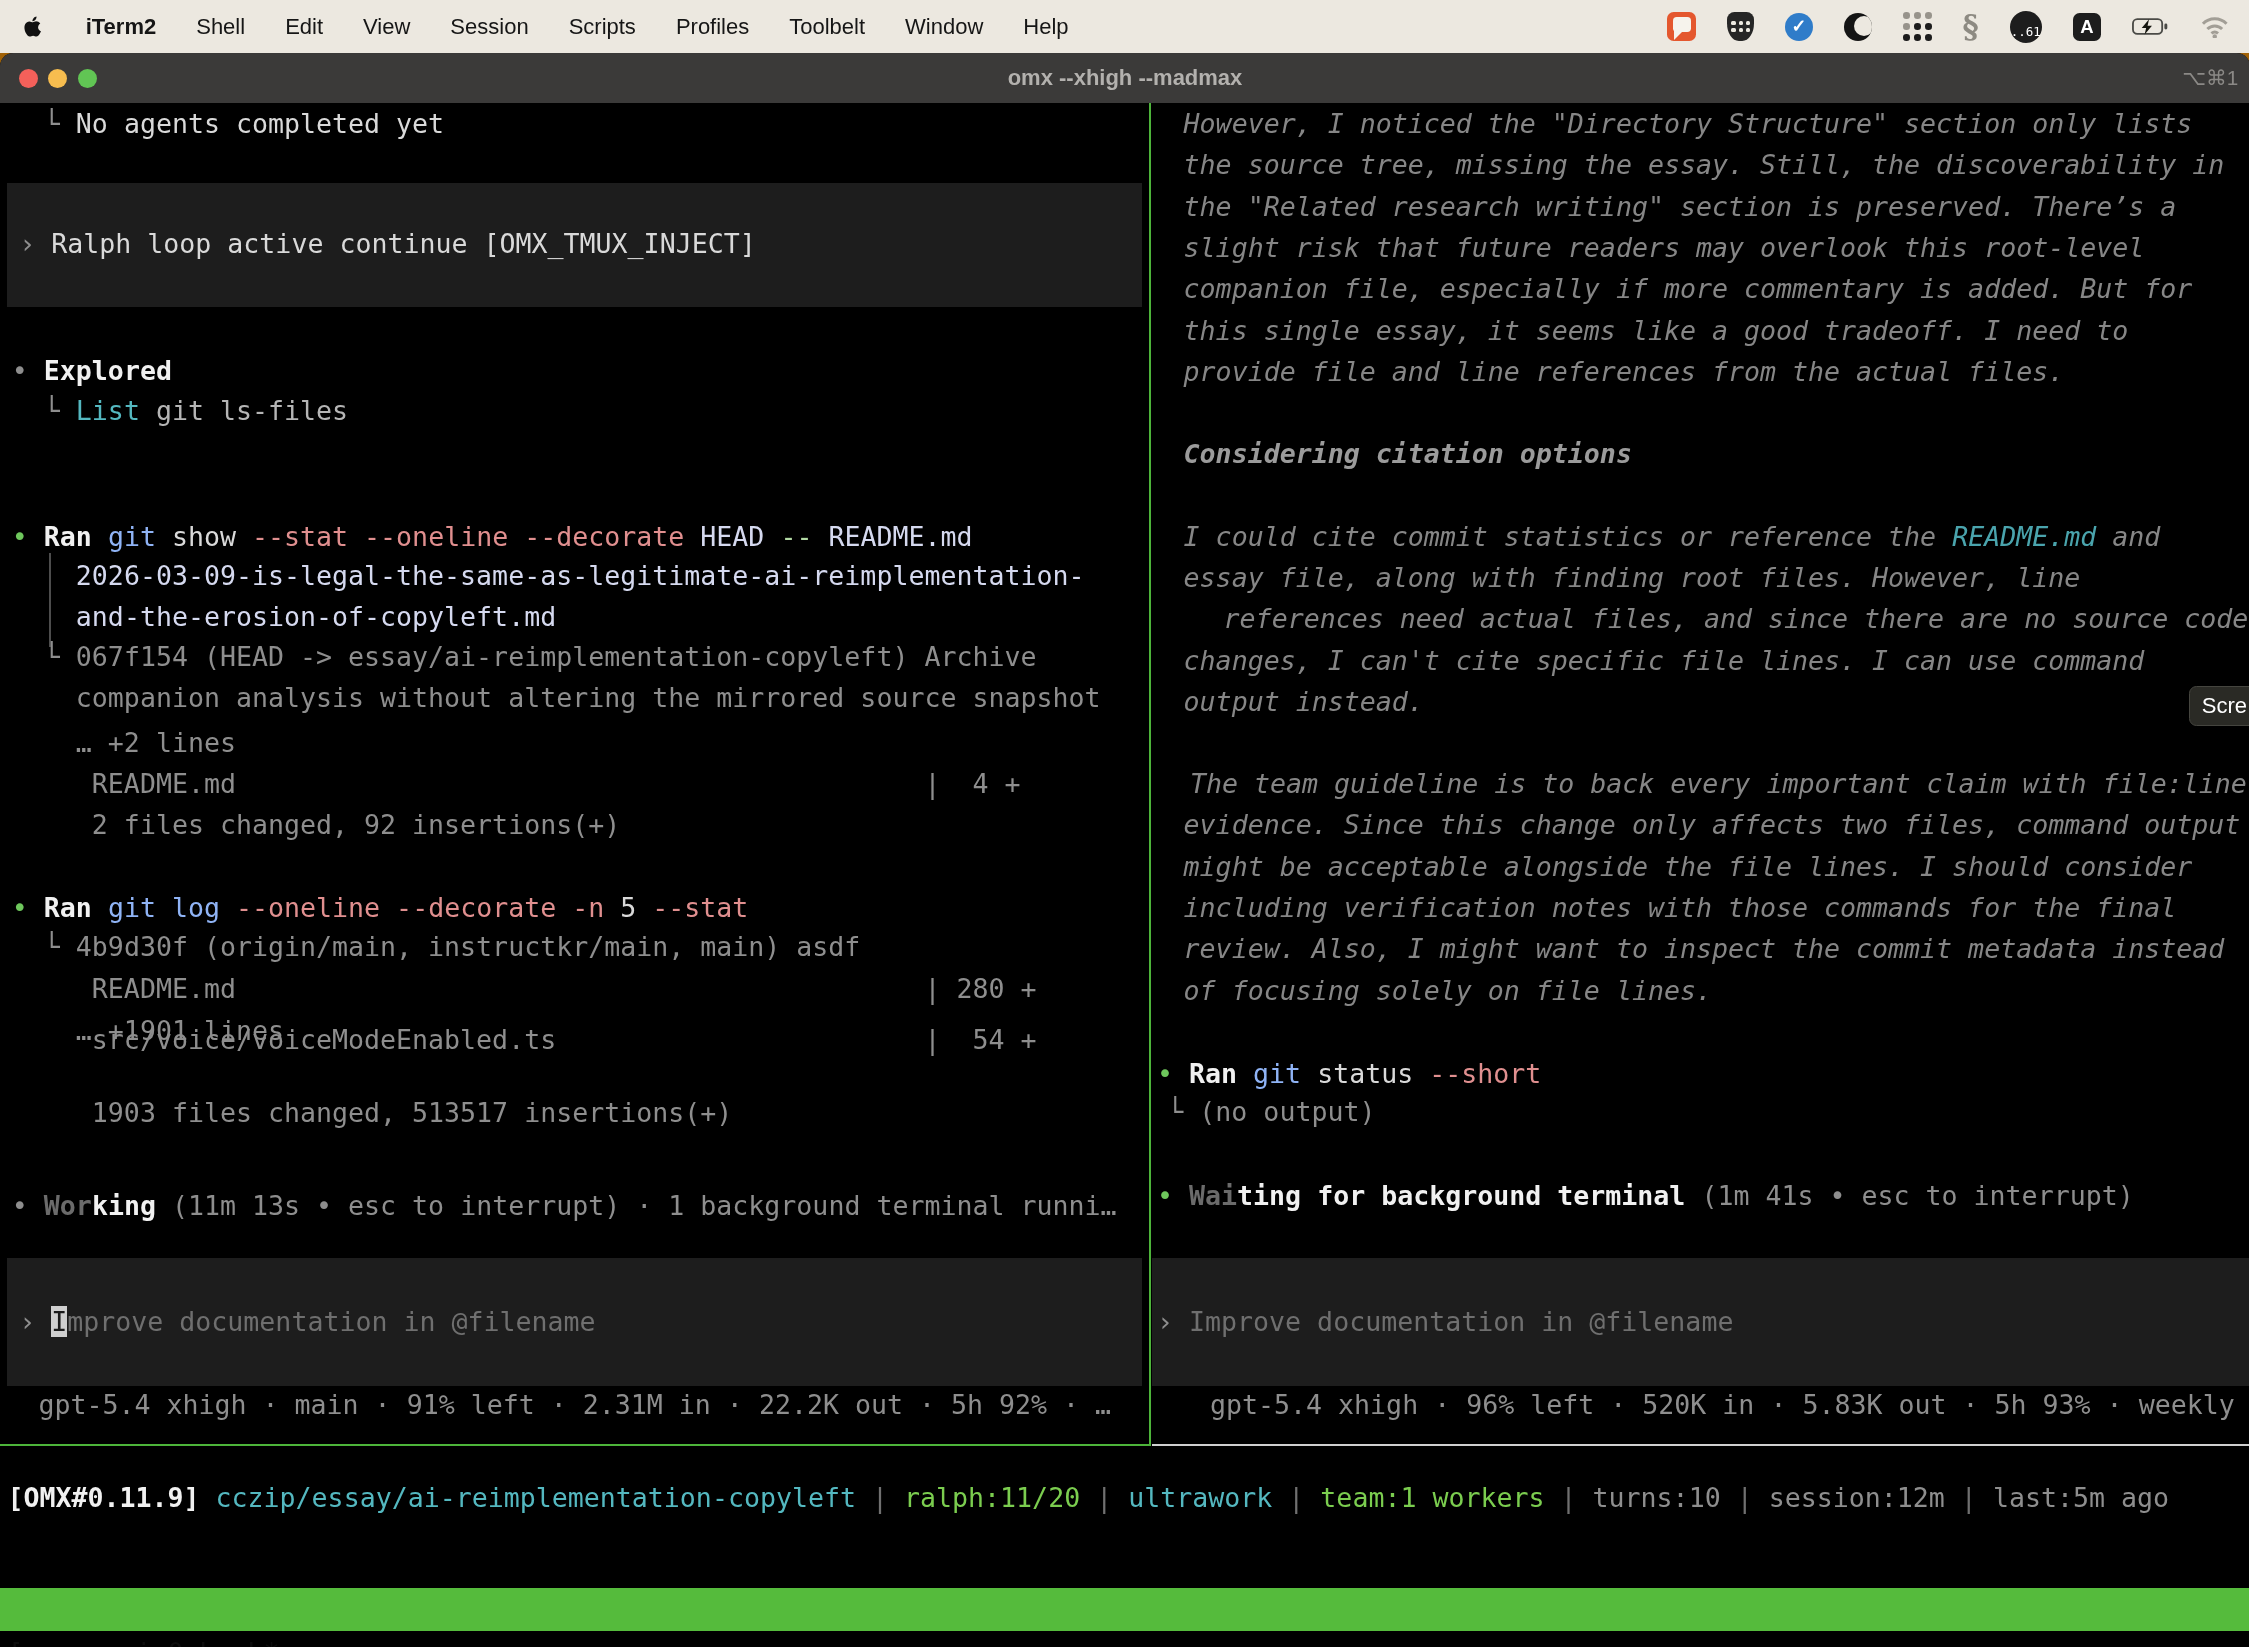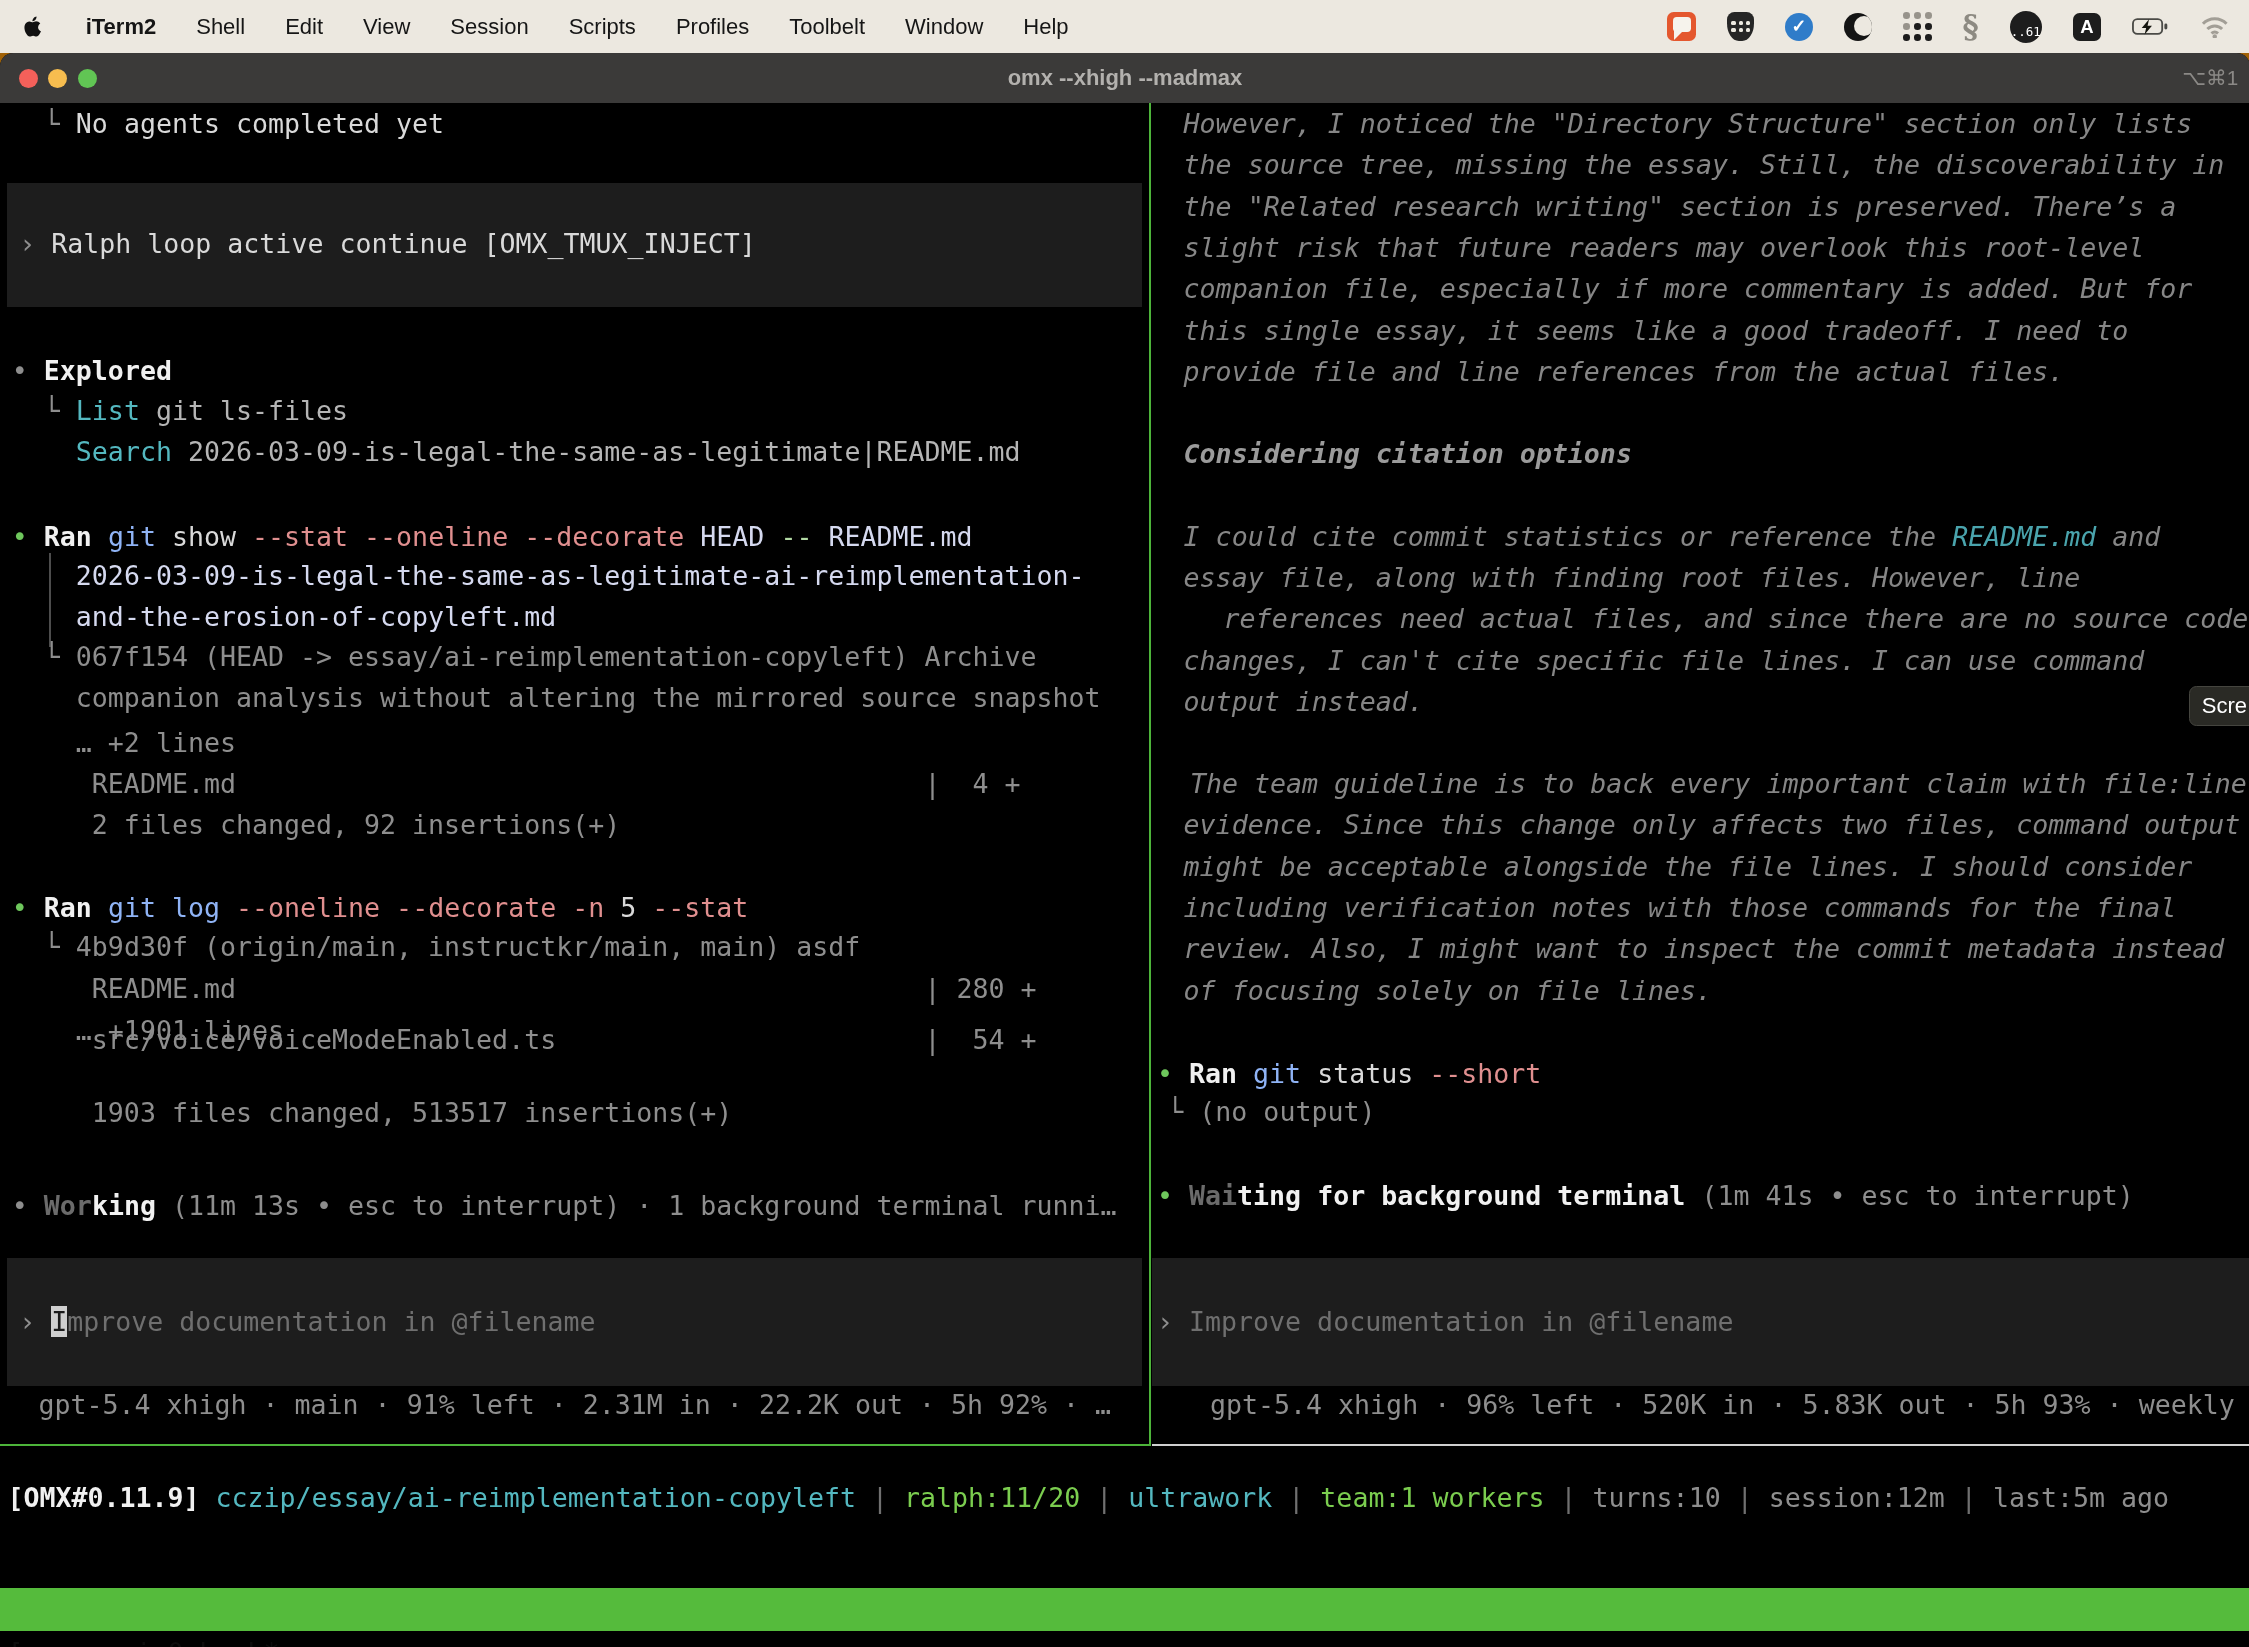--- a/index.html
+++ b/index.html
@@ -167,21 +167,20 @@
       <div class="inputbox box1"></div>
       <div class="inputbox box2"></div>
       <div class="inputbox boxr"></div>
       <div class="guide1"></div>
 
       <div class="pane" id="pane-left">
           <div class="tline" style="top: 0px; left: 0px;"><span class="g">  └ </span><span class="w">No agents completed yet</span></div>
           <div class="tline" style="top: 120px; left: 7.4px;"><span class="g">› </span><span class="w">Ralph loop active continue [OMX_TMUX_INJECT]</span></div>
           <div class="tline" style="top: 247px; left: 0px;"><span class="g">• </span><span class="wb">Explored</span></div>
           <div class="tline" style="top: 287px; left: 0px;"><span class="g">  └ </span><span class="c">List</span><span class="g2"> git ls-files</span></div>
-          <div class="tline" style="top: 328px; left: 0px;"><span class="g">    </span><span class="c">Search</span><span class="g2"> 2026-03-09-is-legal-the-same-as-legitimate|README.md</span></div>
           <div class="tline" style="top: 413px; left: 0px;"><span class="gn">• </span><span class="wb">Ran</span><span class="w"> </span><span class="b">git</span><span class="w"> show </span><span class="r">--stat --oneline --decorate</span><span class="lv"> HEAD </span><span class="pgn">--</span><span class="lv"> README.md</span></div>
           <div class="tline" style="top: 452px; left: 0px;"><span class="g">    </span><span class="lv">2026-03-09-is-legal-the-same-as-legitimate-ai-reimplementation-</span></div>
           <div class="tline" style="top: 493px; left: 0px;"><span class="g">    </span><span class="lv">and-the-erosion-of-copyleft.md</span></div>
           <div class="tline" style="top: 533px; left: 0px;"><span class="g">  └ </span><span class="g">067f154 (HEAD -&gt; essay/ai-reimplementation-copyleft) Archive</span></div>
           <div class="tline" style="top: 574px; left: 0px;"><span class="g">    companion analysis without altering the mirrored source snapshot</span></div>
           <div class="tline" style="top: 619px; left: 0px;"><span class="g">    … +2 lines</span></div>
           <div class="tline" style="top: 660px; left: 0px;"><span class="g">     README.md                                           |  4 +</span></div>
           <div class="tline" style="top: 701px; left: 0px;"><span class="g">     2 files changed, 92 insertions(+)</span></div>
           <div class="tline" style="top: 784px; left: 0px;"><span class="gn">• </span><span class="wb">Ran</span><span class="w"> </span><span class="b">git</span><span class="w"> </span><span class="b">log</span><span class="w"> </span><span class="r">--oneline --decorate -n</span><span class="w"> 5 </span><span class="r">--stat</span></div>
           <div class="tline" style="top: 823px; left: 0px; text-align: center;"><span class="g">  └ </span><span class="g">4b9d30f (origin/main, instructkr/main, main) asdf</span></div>

